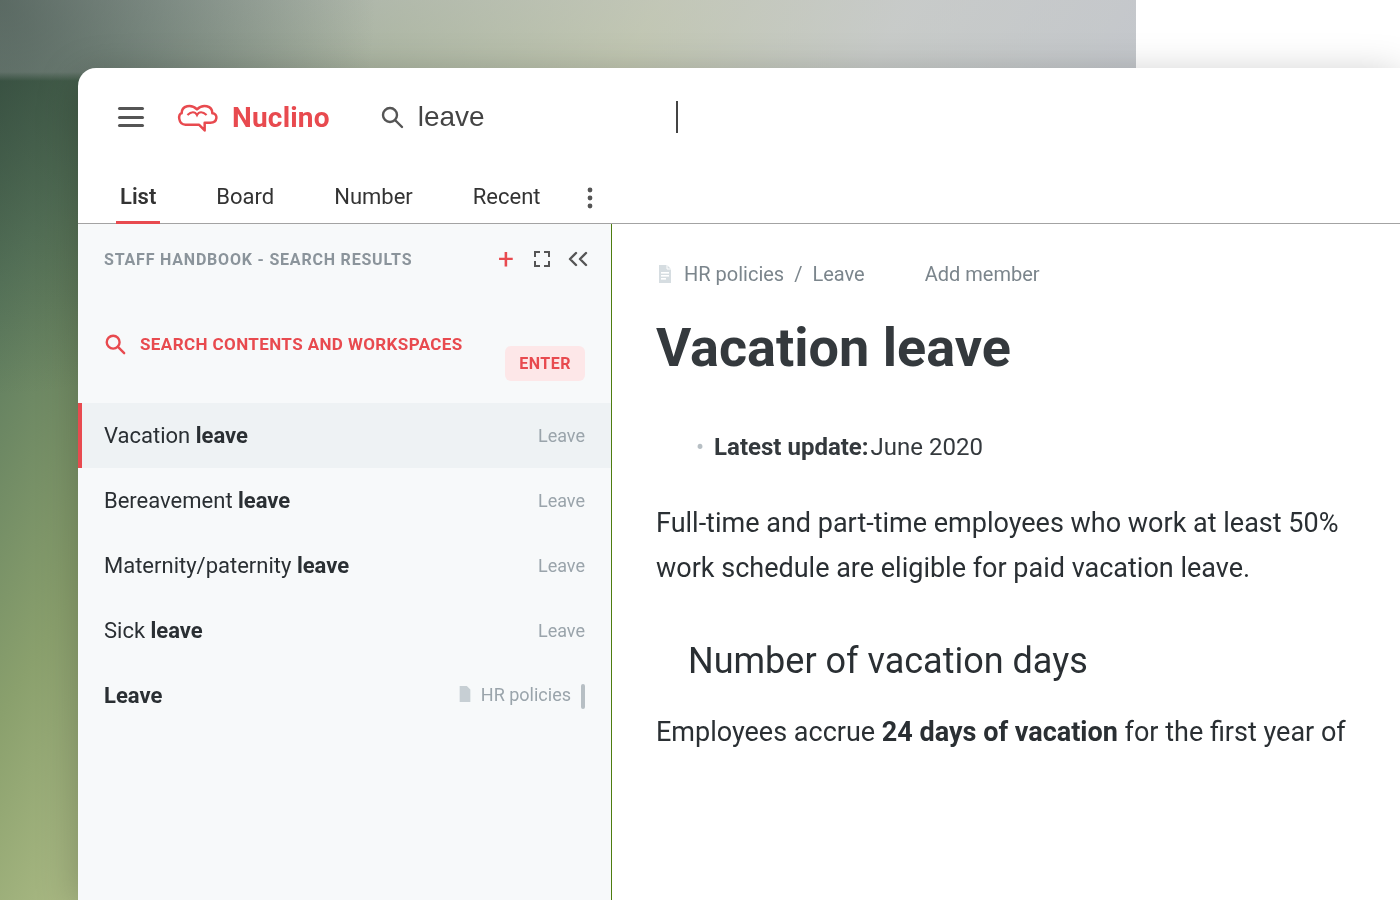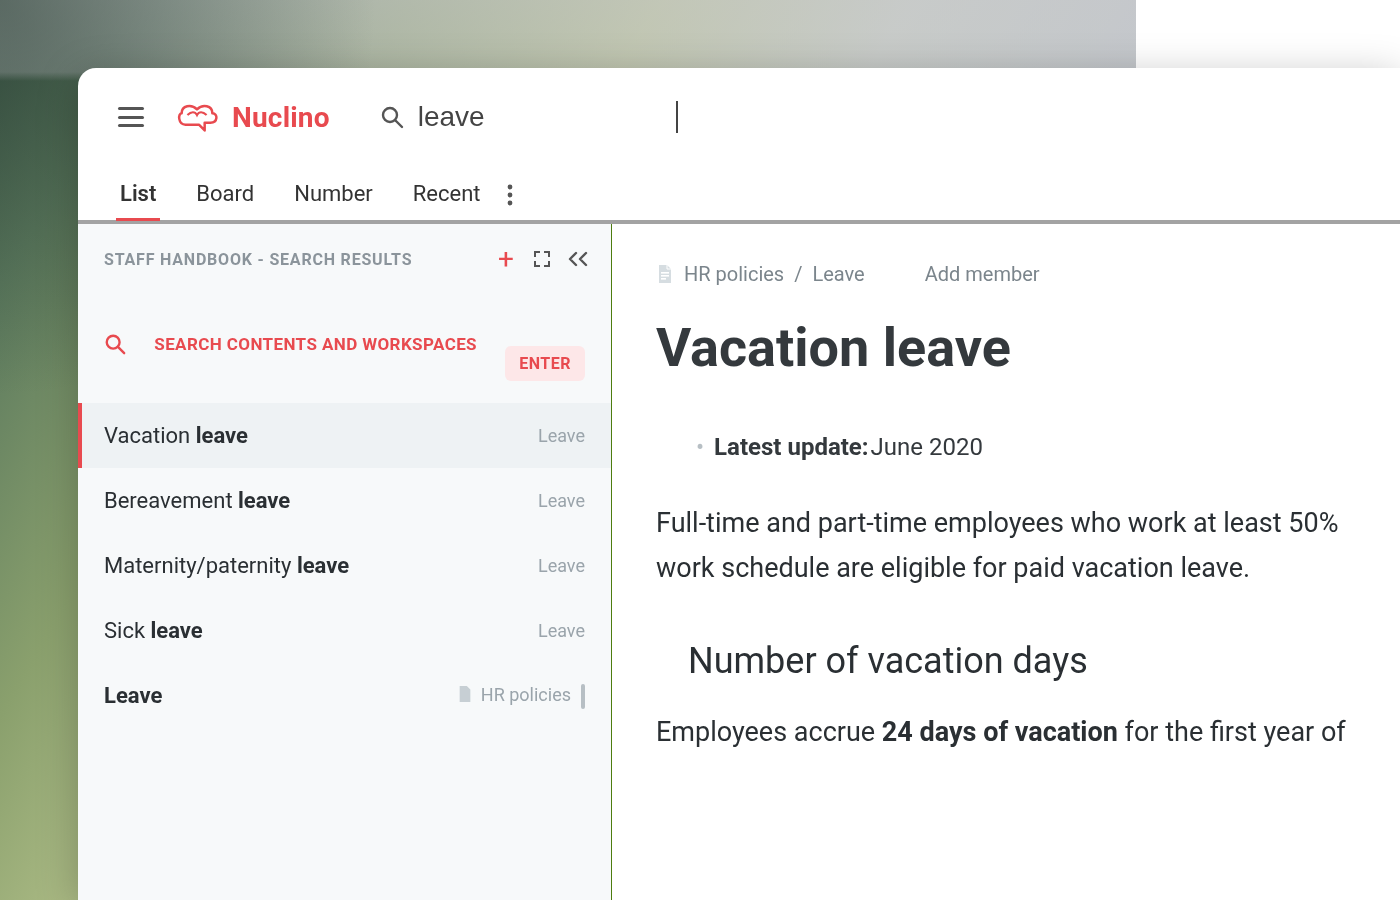--- a/index.html
+++ b/index.html
@@ -38,22 +38,22 @@
   .brand { display:flex; align-items:center; gap:12px; }
   .brand-logo { width:46px; height:36px; }
   .brand-name { font-size:28px; font-weight:700; color:#e84a4f; letter-spacing:0.2px;}
   .search-wrap { display:flex; align-items:center; gap:14px; margin-left:20px; }
   .search-icon { width:24px; height:24px; }
   .search-input {
     border:none; outline:none; font-size:28px; color:#444; width:260px;
     border-right:2px solid #444; padding-right:2px;
   }
   .tabs-row {
-    height:58px; display:flex; align-items:flex-end; padding:0 40px 0 20px; gap:16px;
-    border-bottom:4px solid #a3a3a3;
+    height:58px; display:flex; align-items:flex-end; padding:0 40px 0 20px; gap:36px;
+    border-bottom:1px solid #a3a3a3;
   }
   .tab {
     padding:0 2px 14px 2px; font-size:22px; color:#333; cursor:pointer; position:relative;
     margin-left:20px;
   }
   .tab.active { font-weight:600; }
   .tab.active::after{
     content:""; position:absolute; left:-2px; right:-2px; bottom:-1px; height:3px; background:#e84a4f;
   }
   .kebab { margin-left:8px; margin-bottom:14px; cursor:pointer;}
@@ -68,21 +68,21 @@
   .side-title {
     flex:1; font-size:16px; font-weight:700; letter-spacing:0.8px; color:#8b949b;
   }
   .side-ico { width:22px; height:22px; display:flex; align-items:center; justify-content:center; color:#555; cursor:pointer;}
   .plus { color:#e84a4f; font-size:28px; font-weight:400; line-height:0;}
   .search-contents {
     margin:10px 12px 8px 12px; padding:14px 14px;
     display:flex; align-items:center; gap:14px; border-radius:6px;
   }
   .sc-icon { width:22px; height:22px;}
-  .sc-text { flex:1; font-size:17px; font-weight:700; letter-spacing:0.4px; color:#e84a4f;text-align:center;}
+  .sc-text { flex:1; font-size:17px; font-weight:700; letter-spacing:0.4px; color:#e84a4f;}
   .enter-badge {
     background:#fde7e8; color:#e84a4f; font-size:16px; font-weight:700;
     padding:8px 14px; border-radius:6px; letter-spacing:0.5px;margin-top:40px;
   }
   .result {
     padding:20px 26px; display:flex; align-items:center; justify-content:space-between;
     color:#2a2f33; cursor:pointer;
   }
   .result.selected {
     background:#eef2f4; position:relative;

